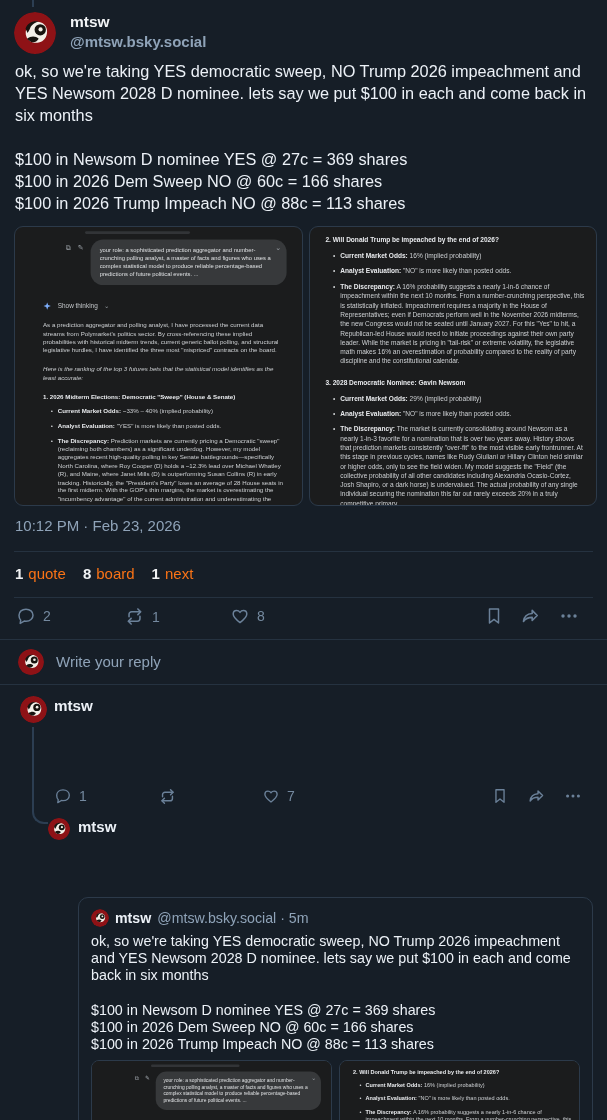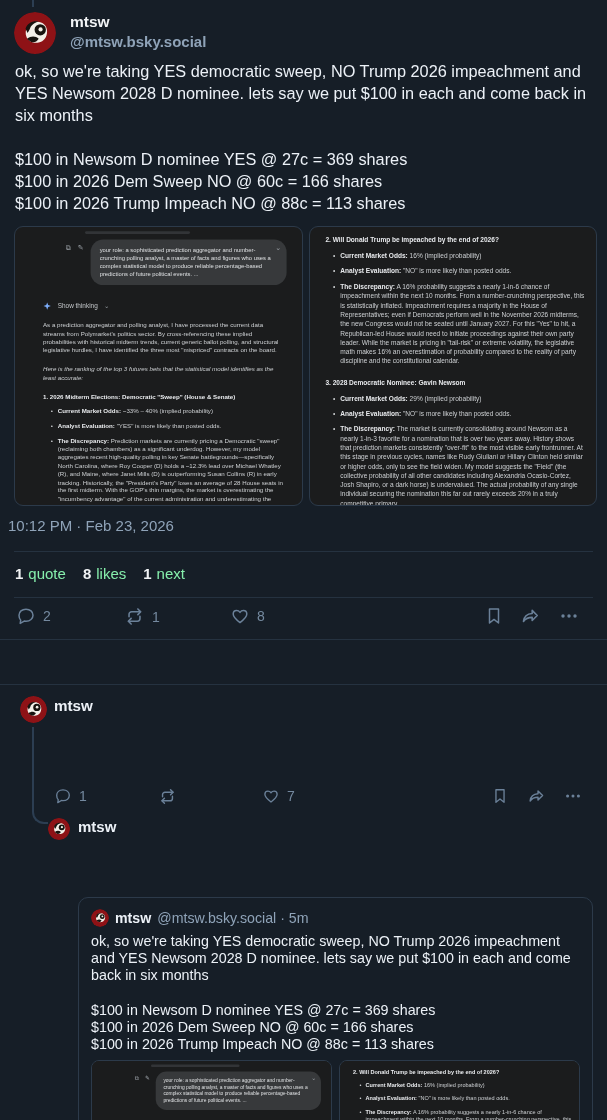--- a/index.html
+++ b/index.html
@@ -11,21 +11,21 @@
   .av{border-radius:50%;overflow:hidden;display:block;}
   .av svg{display:block;width:100%;height:100%;}
   .name{font-weight:bold;font-size:15.5px;color:#f1f3f5;}
   .gray{color:#8fa3b8;}
   .body-txt{white-space:pre-line;font-size:16.3px;line-height:22px;color:#ecf1f7;}
   .link{color:#3d8bfd;text-decoration:none;}
   
   .stats{display:flex;gap:17px;font-size:15px;align-items:center;}
   .stat{display:flex;gap:5px;cursor:pointer;}
   .stat b{color:#f1f3f5;font-weight:bold;}
-  .stat span{color:#86efac;}
+  .stat span{color:#f97316;}
   
   .abar{position:absolute;height:26px;}
   .act{position:absolute;display:flex;align-items:center;gap:7px;color:#6b8199;cursor:pointer;}
   .act svg{display:block;}
   .cnt{font-size:14px;color:#74899f;}
   
   .shots{position:absolute;left:14px;top:226px;display:flex;gap:6px;}
   .shot{width:287px;height:278px;background:#1b1c1d;border:1px solid #2c3a4a;
     border-radius:9px;overflow:hidden;position:relative;}
   .shot.bare{border:none;border-radius:0;}
@@ -188,32 +188,32 @@
             <span class="bt"><b class="bb">Analyst Evaluation:</b> <span>"NO" is more likely than posted odds.</span></span>
           </div>
         <div class="bl">
             <span class="bd"></span>
             <span class="bt"><b class="bb">The Discrepancy:</b> <span>The market is currently consolidating around Newsom as a nearly 1-in-3 favorite for a nomination that is over two years away. History shows that prediction markets consistently "over-fit" to the most visible early frontrunner. At this stage in previous cycles, names like Rudy Giuliani or Hillary Clinton held similar or higher odds, only to see the field widen. My model suggests the "Field" (the collective probability of all other candidates including Alexandria Ocasio-Cortez, Josh Shapiro, or a dark horse) is undervalued. The actual probability of any single individual securing the nomination this far out rarely exceeds 20% in a truly competitive primary.</span></span>
           </div>
       </div>
     </div>
   </div>
 
-  <div class="abs gray" style="left:8px;top:517px;font-size:15px;">10:12 PM · Feb 23, 2026</div>
+  <div class="abs gray" style="left:15px;top:517px;font-size:15px;">10:12 PM · Feb 23, 2026</div>
 
   <div class="hr" style="left:14px;top:551px;width:579px;"></div>
 
   <div class="abs stats" style="left:15px;top:565px;">
     <div class="stat">
         <b>1</b>
         <span>quote</span>
       </div>
     <div class="stat">
         <b>8</b>
-        <span>likes</span>
+        <span>board</span>
       </div>
     <div class="stat">
         <b>1</b>
         <span>next</span>
       </div>
   </div>
 
   <div class="hr" style="left:14px;top:597px;width:579px;"></div>
 
   <div class="abar" style="left:16px;top:606px;width:575px;">
@@ -247,20 +247,28 @@
       </div>
     <div class="act" style="left:543px;">
         <svg width="20" height="20">
           <use href="#i-more"></use>
         </svg>
       </div>
   </div>
 
   <div class="hr" style="left:0;top:639px;width:607px;"></div>
 
+  <div class="abs" style="left:0;top:640px;width:607px;height:44px;">
+    <span class="av abs" style="left:18px;top:9px;width:26px;height:26px;">
+        <svg>
+          <use href="#boh"></use>
+        </svg>
+      </span>
+    <div class="abs gray" style="left:56px;top:13px;font-size:15px;">Write your reply</div>
+  </div>
 
   <div class="hr" style="left:0;top:684px;width:607px;"></div>
 
   <div class="abs" style="left:0;top:690px;width:607px;height:126px;">
     <span class="av abs" style="left:20px;top:6px;width:27px;height:27px;">
         <svg>
           <use href="#boh"></use>
         </svg>
       </span>
     <div class="abs nrow" style="left:54px;top:7px;">

